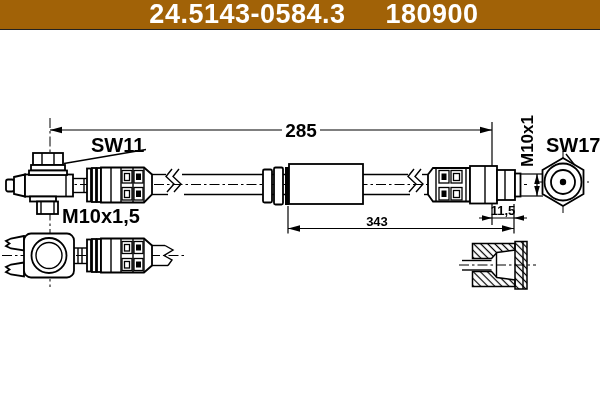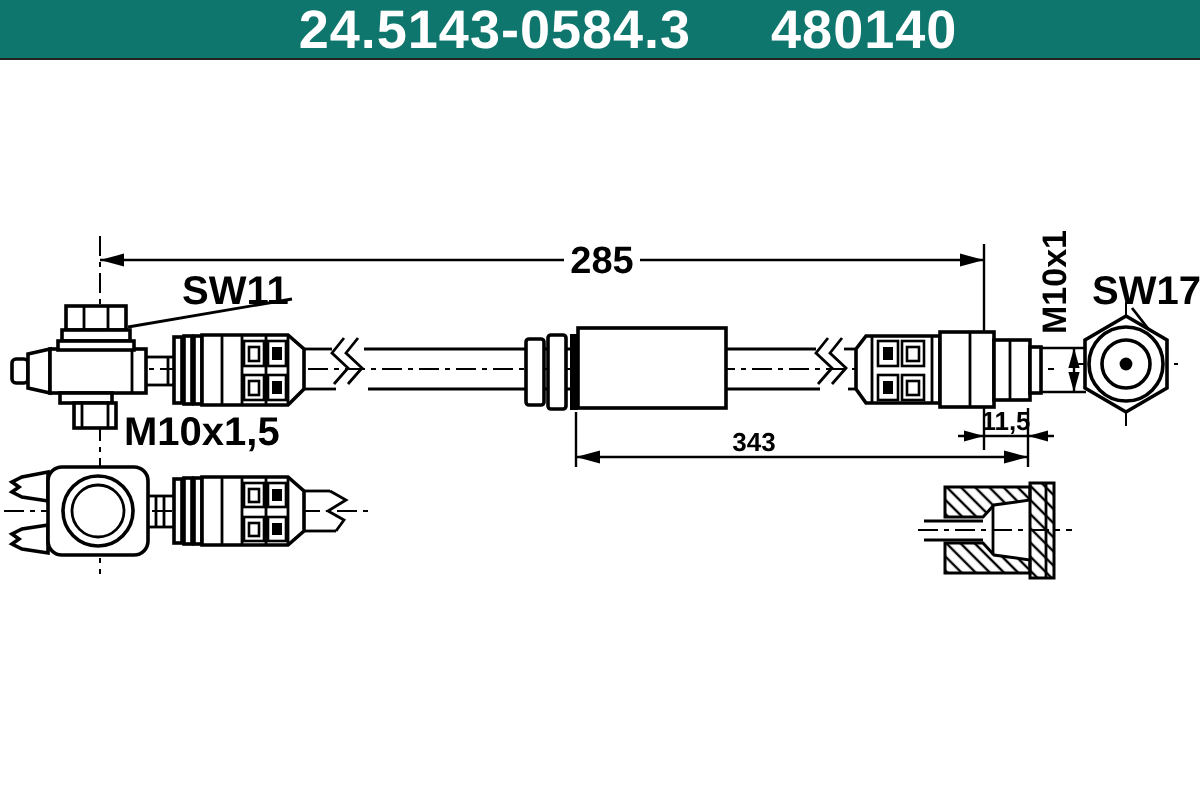--- a/index.html
+++ b/index.html
@@ -207,18 +207,18 @@
     </g>
 
     <g>
       <polygon class="outline" points="563,158 583.5,170 583.5,194 563,206 542.5,194 542.5,170"></polygon>
       <circle class="thin" cx="563" cy="182" r="18.5" style="stroke-width:1.8"></circle>
       <circle class="thin" cx="563" cy="182" r="12" style="stroke-width:1.8"></circle>
       <circle class="arrow" cx="563" cy="182" r="3.2"></circle>
     </g>
   </svg>
 
-  <div class="header" style="background: #0f766e; color: rgb(255, 255, 255);">
+  <div class="header" style="background: #a16207; color: rgb(255, 255, 255); align-items: flex-end;">
     <span>24.5143-0584.3</span>
-    <span>480140</span>
+    <span>180900</span>
   </div>
 
 </div>
 
 </body></html>

